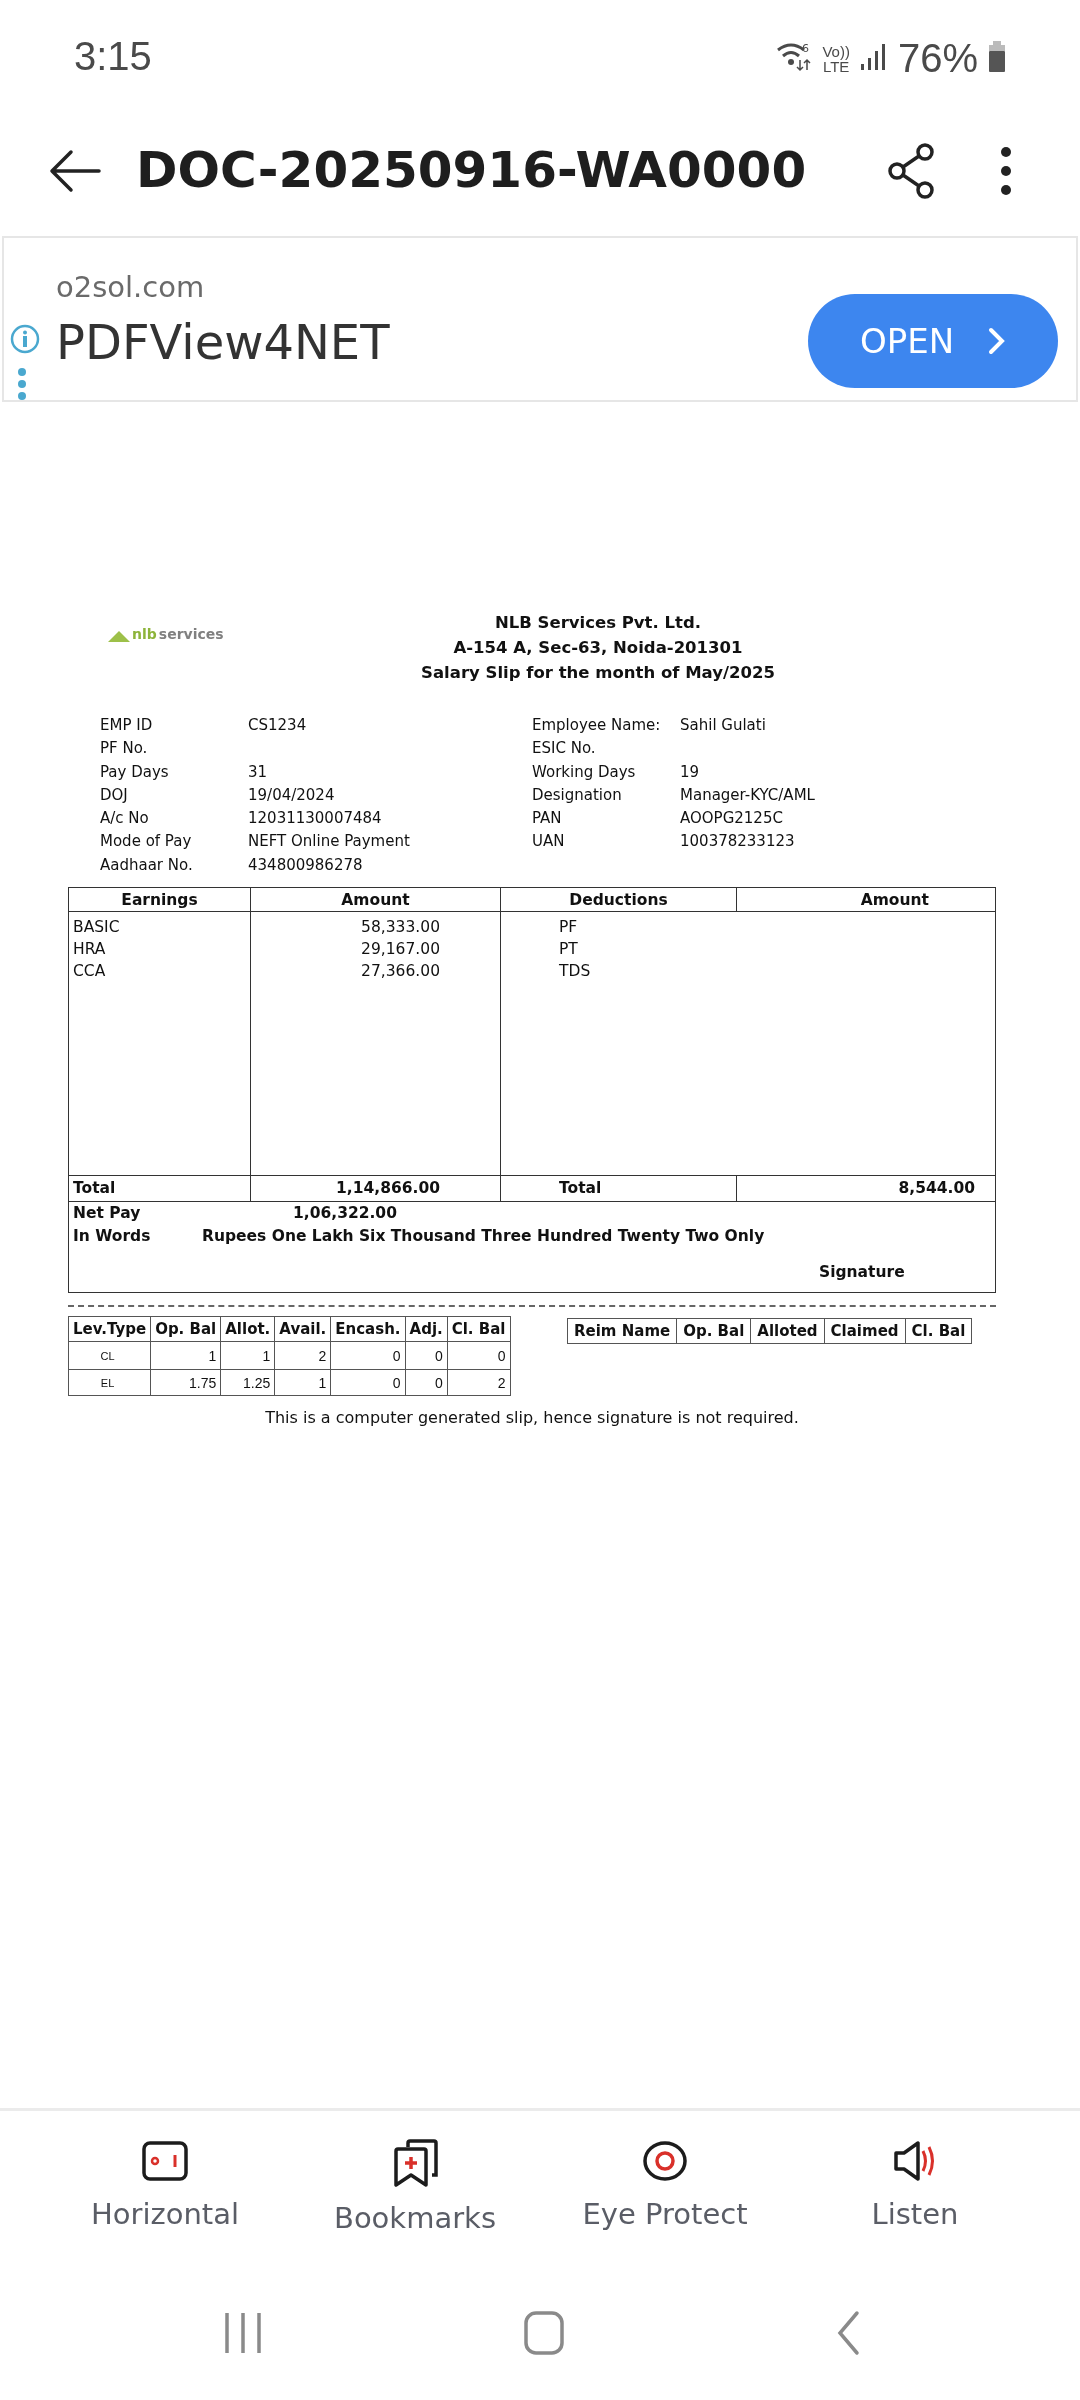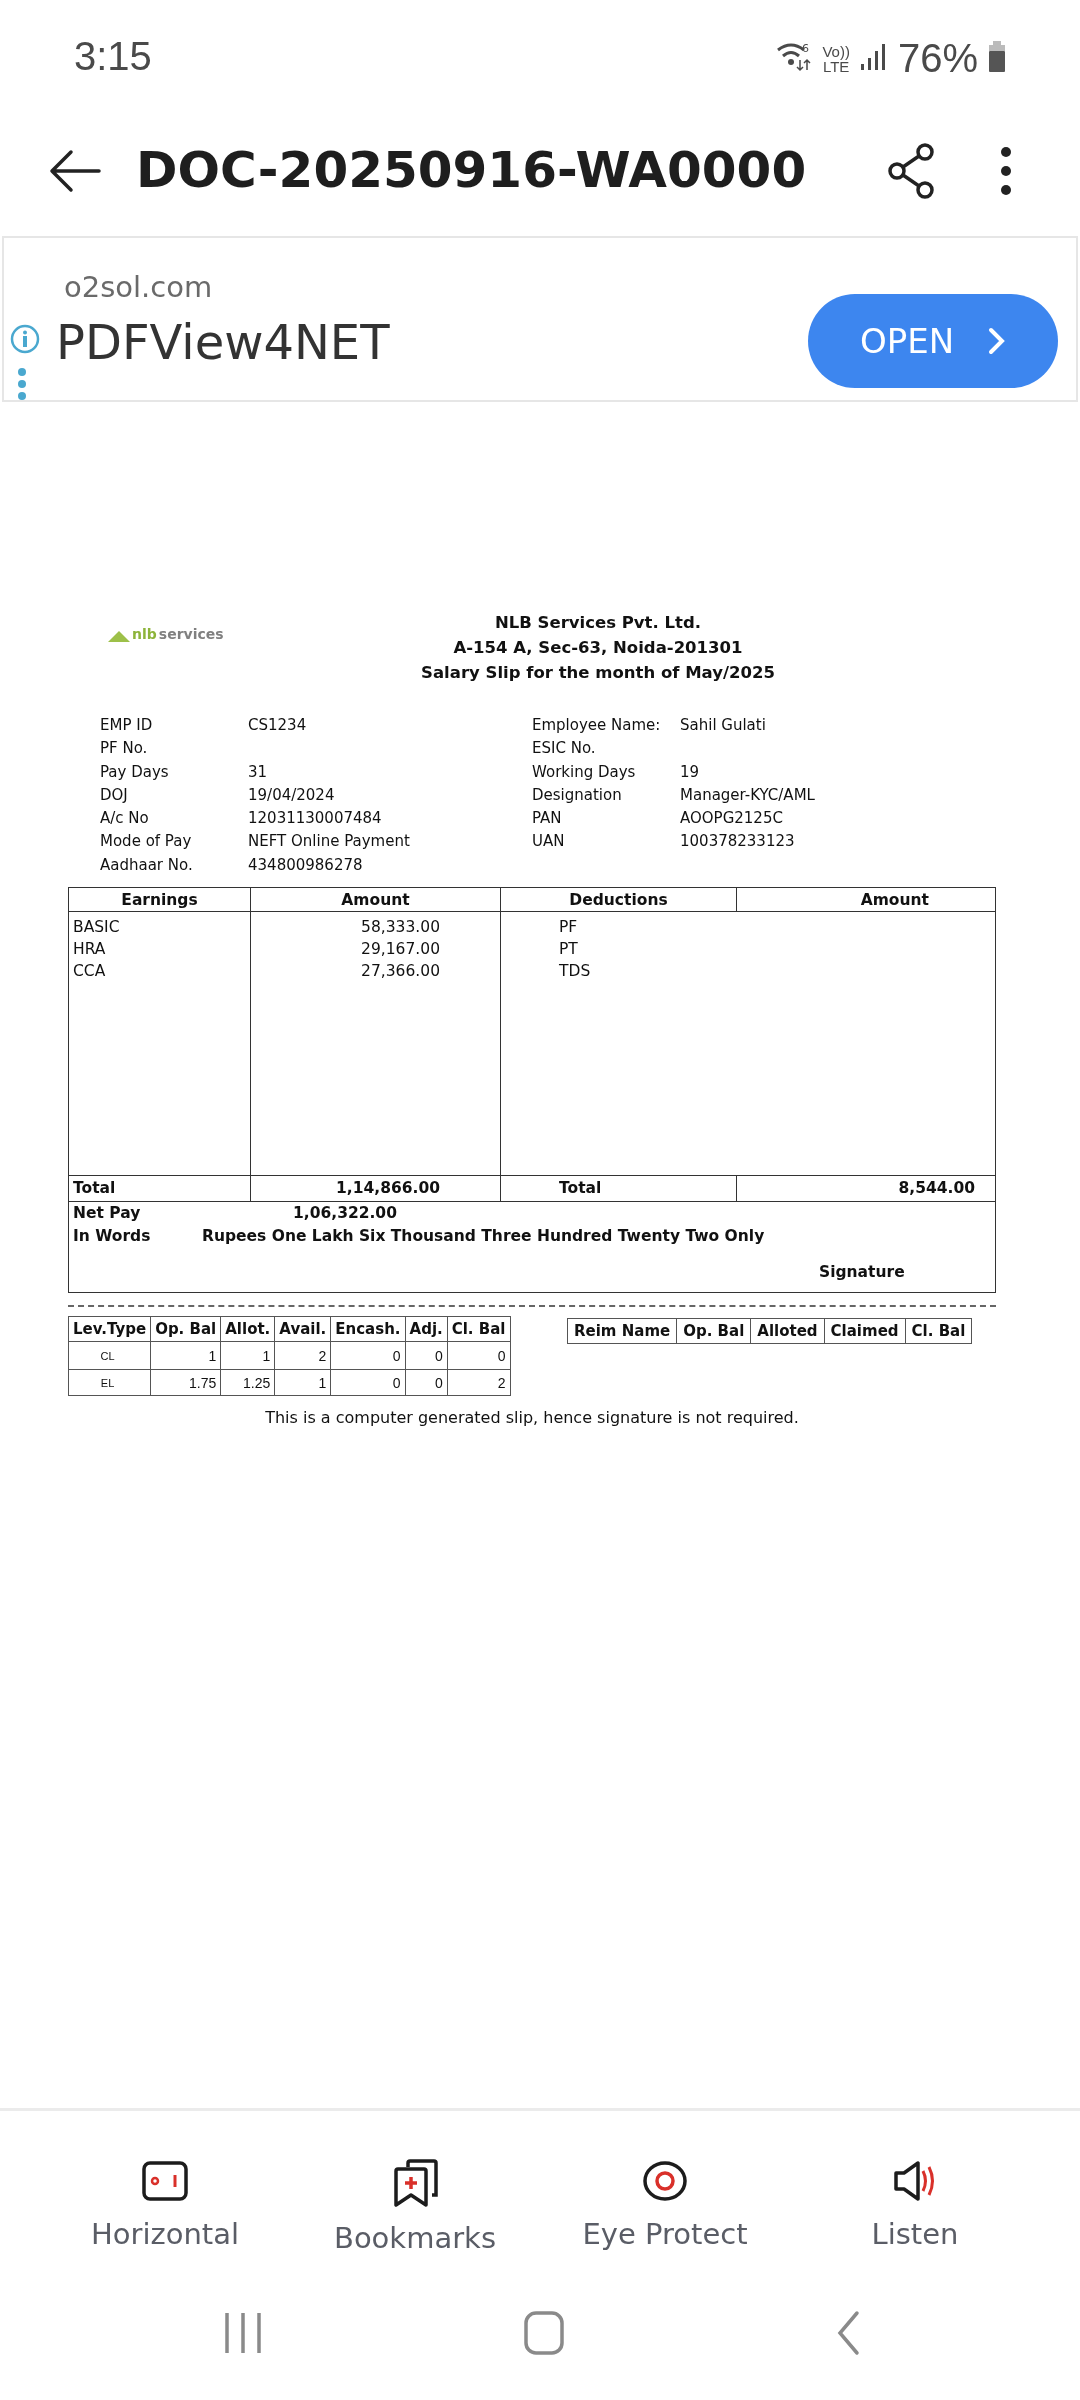--- a/index.html
+++ b/index.html
@@ -15,21 +15,21 @@
 
   
   .app-bar { position: absolute; top: 120px; left: 0; width: 1080px; height: 115px; }
   .back-btn { position: absolute; left: 40px; top: 16px; width: 70px; height: 70px; display:flex; align-items:center; justify-content:center; }
   .doc-title { position: absolute; left: 136px; top: 10px; font-family: "DejaVu Sans", sans-serif; font-size: 50px; font-weight: bold; color: #1e1e1e; letter-spacing: 0px; line-height: 80px; }
   .share-btn { position: absolute; left: 880px; top: 14px; width: 64px; height: 74px; display:flex; align-items:center; justify-content:center; }
   .more-btn { position: absolute; left: 976px; top: 14px; width: 60px; height: 74px; display:flex; align-items:center; justify-content:center; }
 
   
   .ad-banner { position: absolute; top: 236px; left: 2px; width: 1076px; height: 166px; border: 2px solid #e6e6e6; background: #fff; }
-  .ad-domain { position: absolute; left: 60px; top: 32px; font-family: "DejaVu Sans", sans-serif; font-size: 29px; color: #6a6a6a; }
+  .ad-domain { position: absolute; left: 52px; top: 32px; font-family: "DejaVu Sans", sans-serif; font-size: 29px; color: #6a6a6a; }
   .ad-name { position: absolute; left: 52px; top: 76px; font-family: "DejaVu Sans", sans-serif; font-size: 48px; color: #333; }
   .ad-info { position: absolute; left: 6px; top: 86px; }
   .ad-dots { position: absolute; left: 14px; top: 130px; display:flex; flex-direction:column; gap: 4px; }
   .ad-dots span { width: 8px; height: 8px; border-radius: 50%; background: #4aa8cf; display:block; }
   .ad-open { position: absolute; left: 804px; top: 36px; width: 250px; height: 94px; border-radius: 47px; background: #3d86ef; color: #fff; display:flex; align-items:center; justify-content:center; gap: 34px; font-family: "DejaVu Sans", sans-serif; font-size: 34px; margin-top: 20px; }
 
   
   .doc { position: absolute; top: 402px; left: 0; width: 1080px; height: 1705px; background: #fff; }
   .slip { position: absolute; left: 68px; top: 208px; width: 928px; font-family: "DejaVu Sans", sans-serif; color: #111; }
   .logo { position: absolute; left: 40px; top: 16px; display:flex; align-items:flex-end; gap: 2px; font-size: 14px; font-weight: bold; }
@@ -76,21 +76,21 @@
   .leave-table td.type { text-align: center; font-size: 11px; }
   .leave-table tr.row-el td { height: 26px; }
 
   .reim-table { position: absolute; top: 708px; left: 499px; border-collapse: collapse; font-size: 15px; }
   .reim-table th { border: 1.3px solid #555; height: 25px; font-weight: bold; padding: 0 6px; }
 
   .footer-note { position: absolute; top: 798px; left: 0; width: 928px; text-align: center; font-size: 16px; }
 
   
   .bottom-toolbar { position: absolute; top: 2108px; left: 0; width: 1080px; height: 160px; border-top: 3px solid #ebebeb; display:flex; }
-  .tool { flex: 0 0 250px; display:flex; flex-direction:column; align-items:center; padding-top: 48px; }
+  .tool { flex: 0 0 250px; display:flex; flex-direction:column; align-items:center; padding-top: 28px; }
   .tool:first-child { margin-left: 40px; }
   .tool .tlabel { margin-top: 14px; font-family: "DejaVu Sans", sans-serif; font-size: 29px; color: #5a5d66; }
 
   .nav-bar { position: absolute; top: 2268px; left: 0; width: 1080px; height: 132px; }
   .nav-btn { position: absolute; top: 30px; width: 90px; height: 70px; display:flex; align-items:center; justify-content:center; }
 </style>
 </head>
 <body>
 
 <div class="status-bar">

